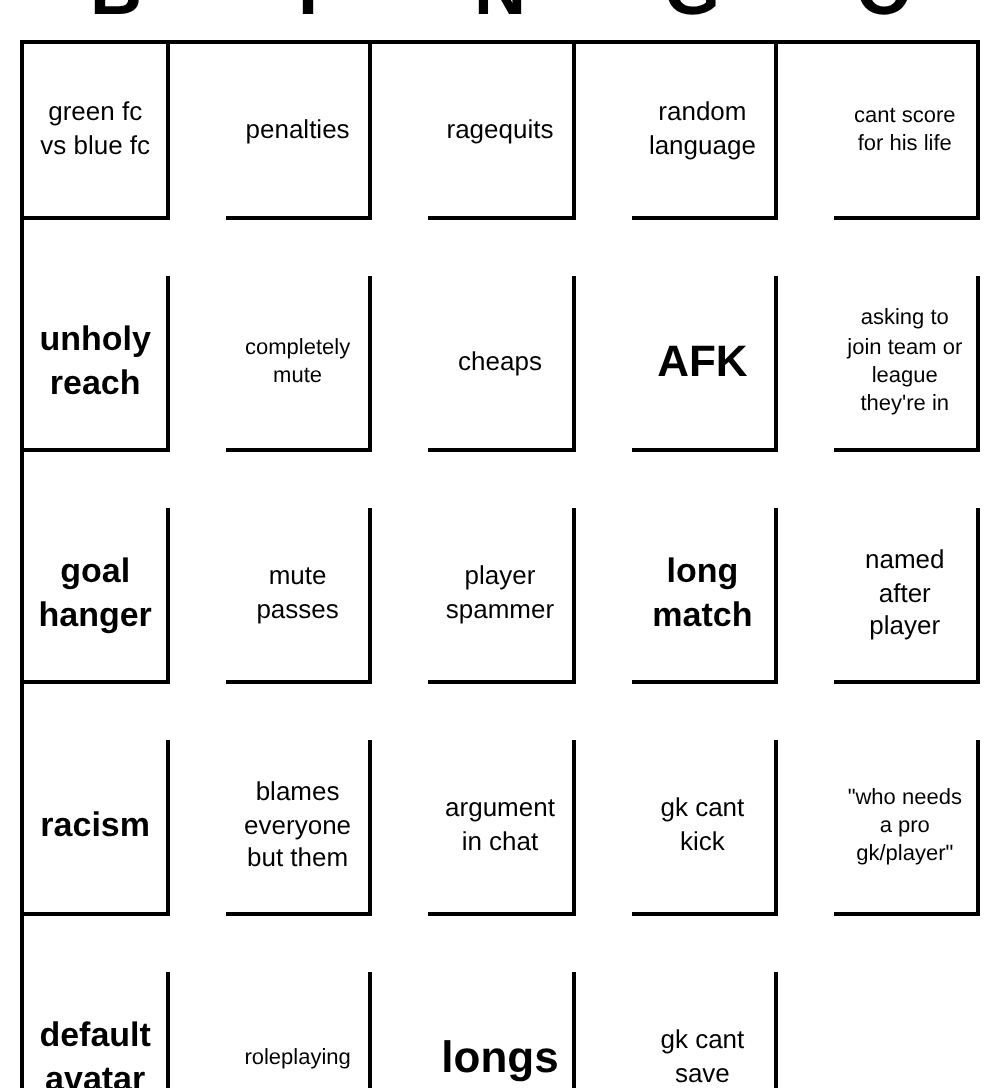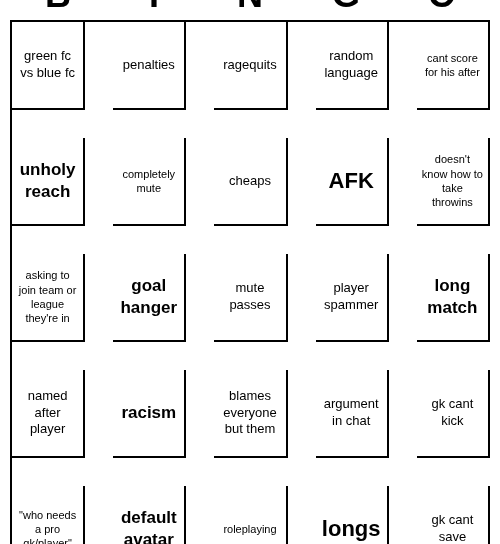--- a/index.html
+++ b/index.html
@@ -69,26 +69,25 @@
       <span class="bingo-letter">I</span>
       <span class="bingo-letter">N</span>
       <span class="bingo-letter">G</span>
       <span class="bingo-letter">O</span>
     </div>
   <div class="bingo-grid">
   <div class="bingo-cell">green fc vs blue fc</div>
       <div class="bingo-cell">penalties</div>
       <div class="bingo-cell">ragequits</div>
       <div class="bingo-cell">random language</div>
-      <div class="bingo-cell small">cant score for his after</div>
+      <div class="bingo-cell small">cant score for his life</div>
       <div class="bingo-cell medium">unholy reach</div>
       <div class="bingo-cell small">completely mute</div>
       <div class="bingo-cell">cheaps</div>
       <div class="bingo-cell large">AFK</div>
-      <div class="bingo-cell small">doesn't know how to take throwins</div>
       <div class="bingo-cell small">asking to join team or league they're in</div>
       <div class="bingo-cell medium">goal hanger</div>
       <div class="bingo-cell">mute passes</div>
       <div class="bingo-cell">player spammer</div>
       <div class="bingo-cell medium">long match</div>
       <div class="bingo-cell">named after player</div>
       <div class="bingo-cell medium">racism</div>
       <div class="bingo-cell">blames everyone but them</div>
       <div class="bingo-cell">argument in chat</div>
       <div class="bingo-cell">gk cant kick</div>

